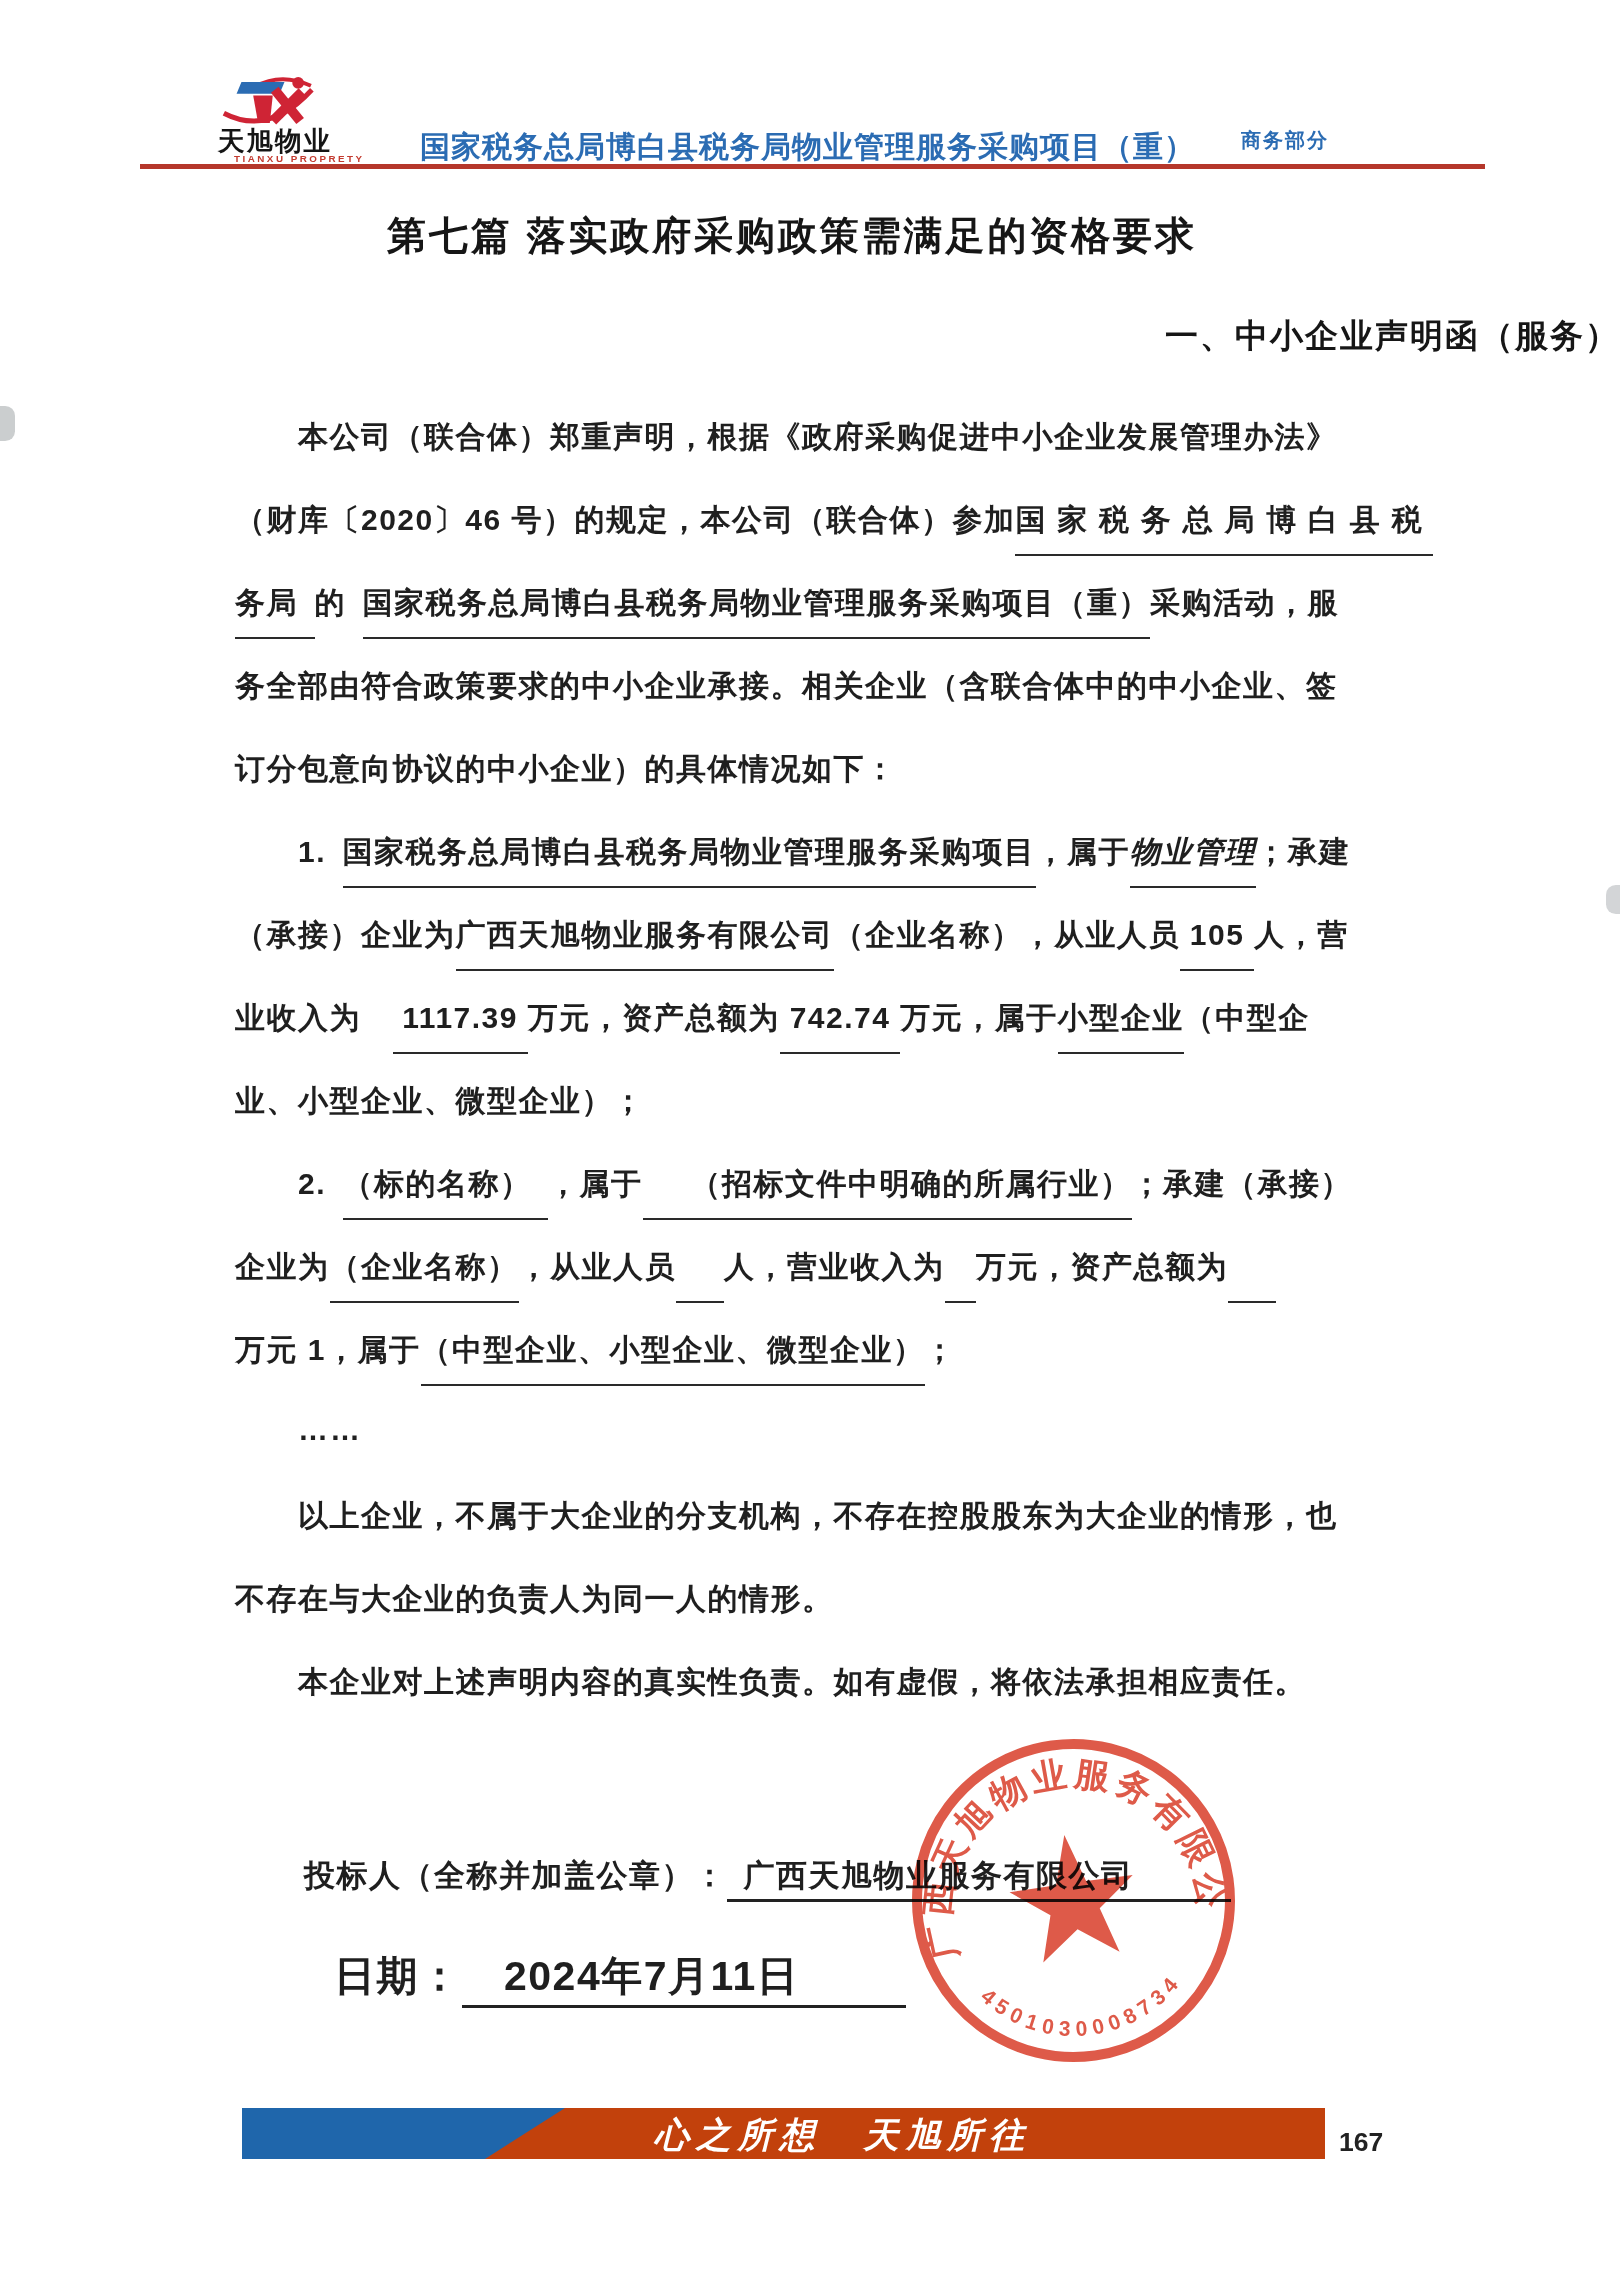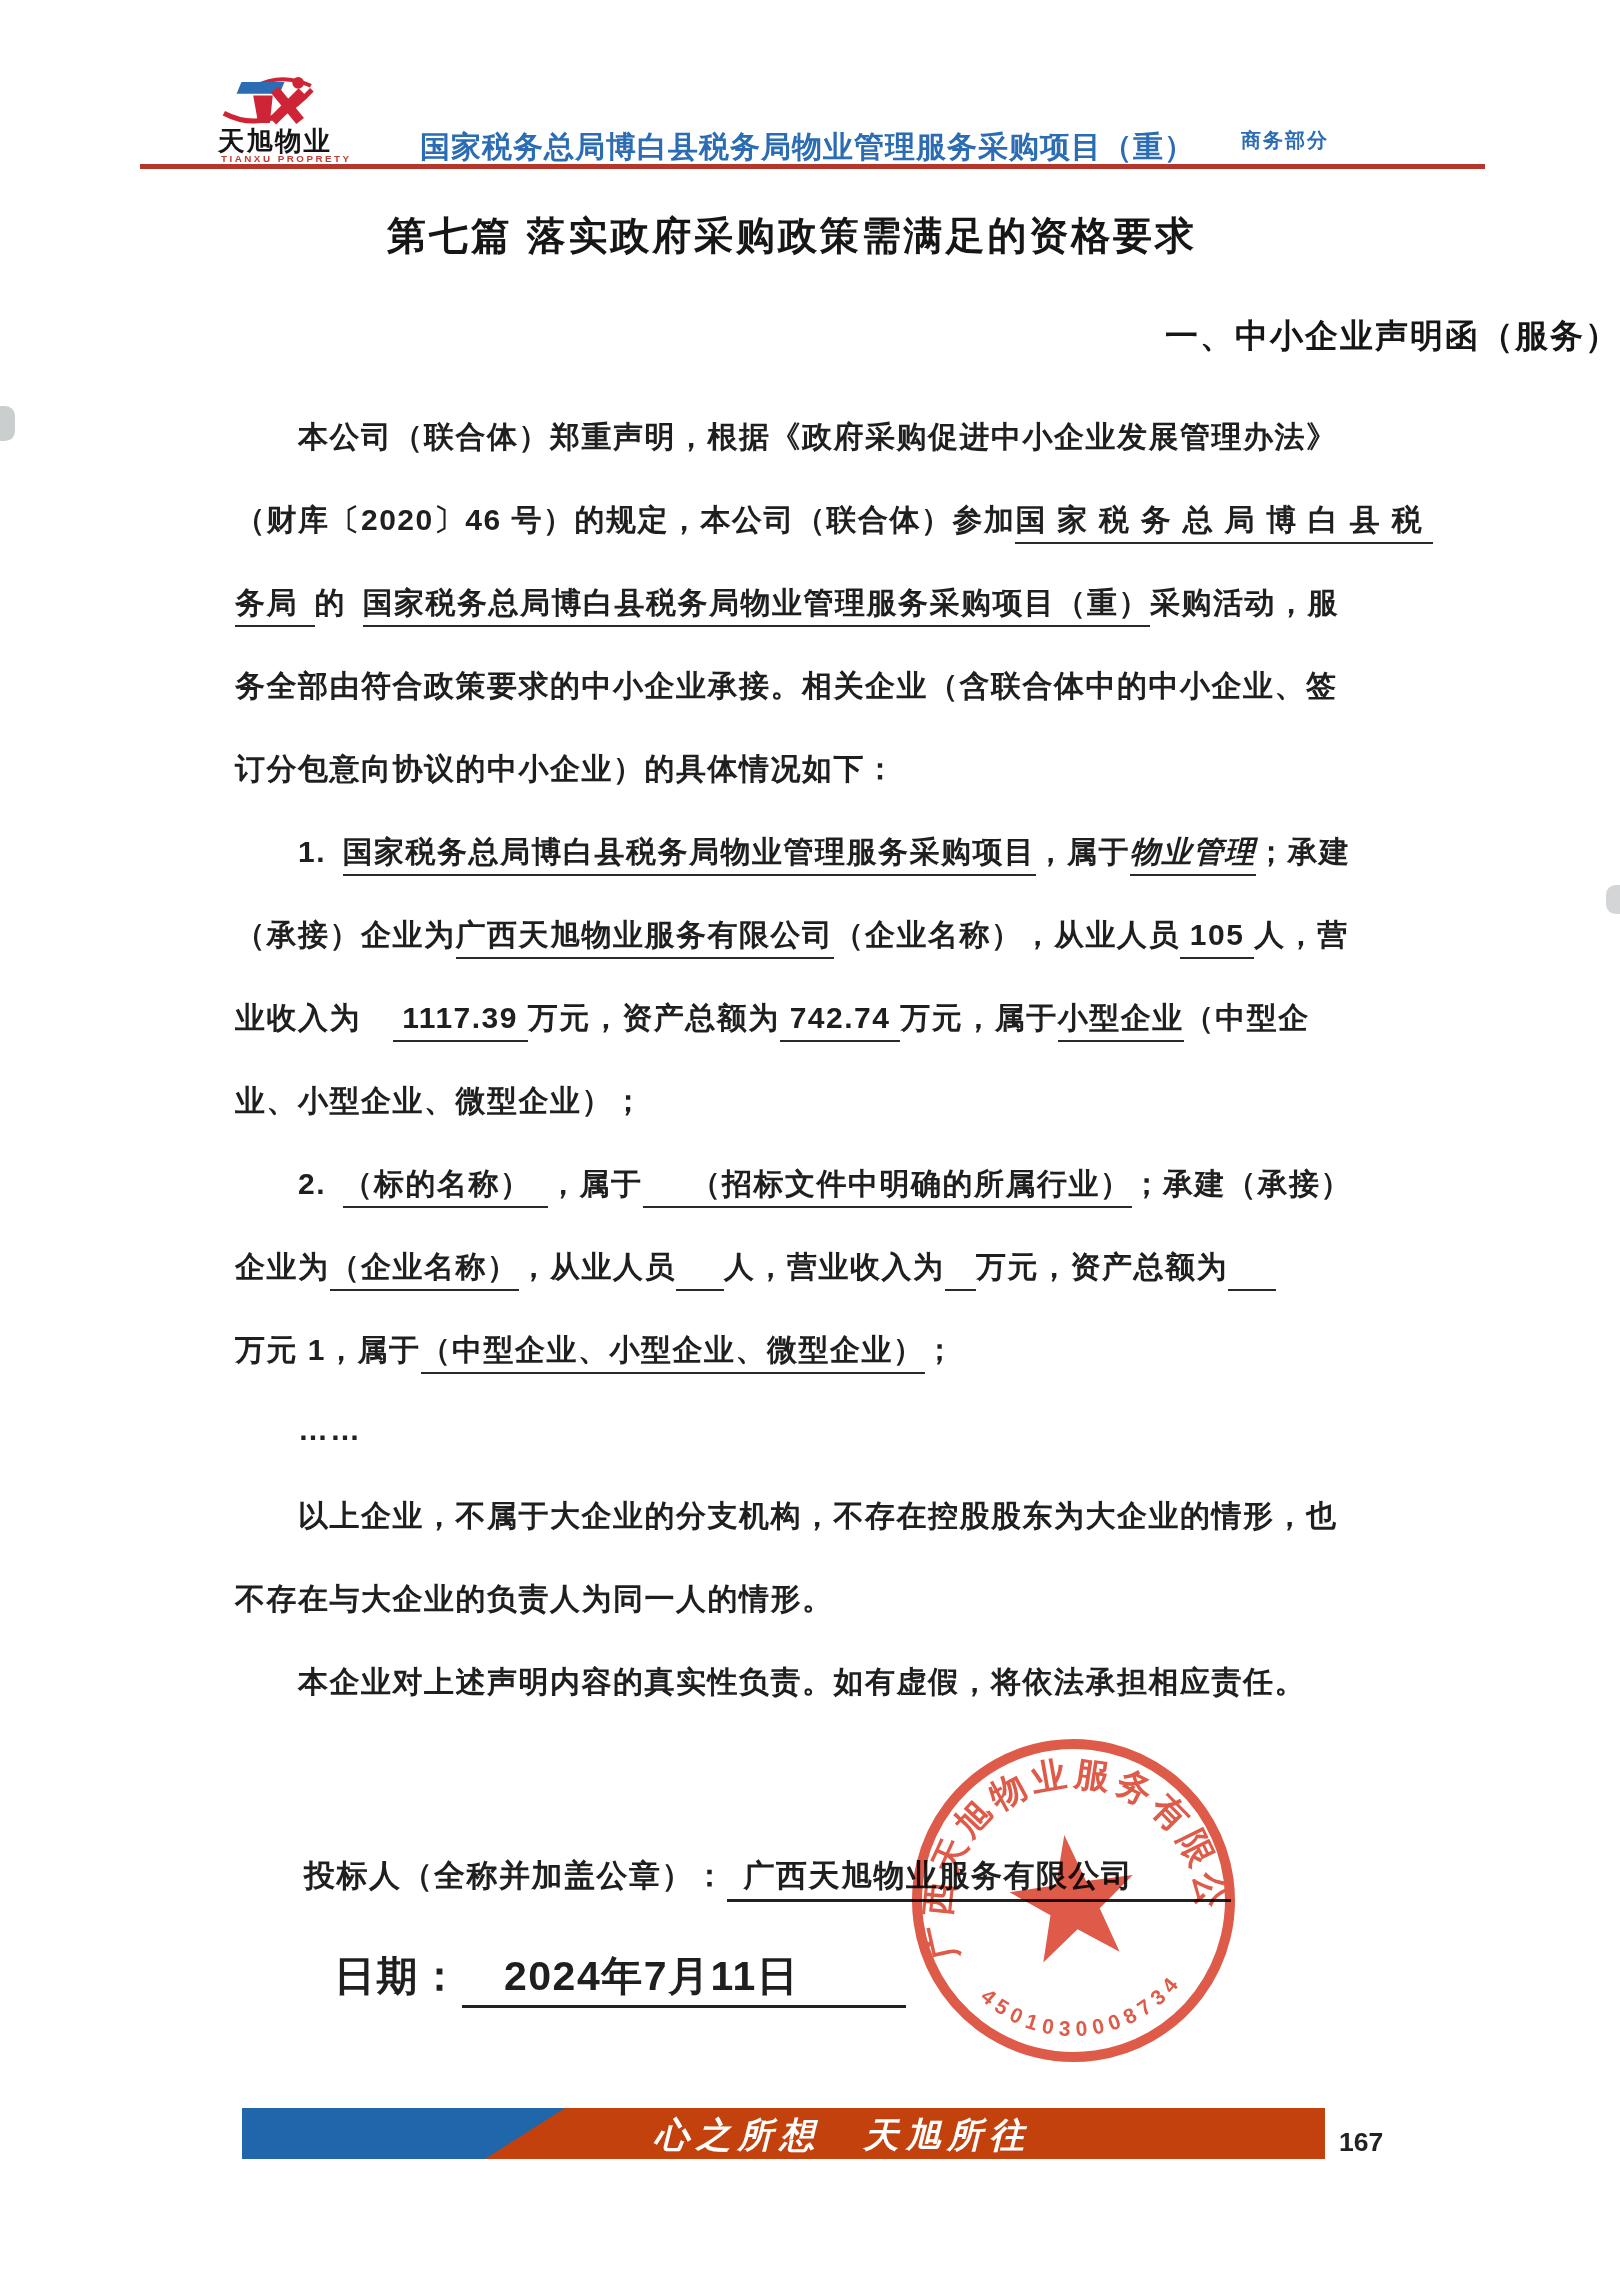--- a/index.html
+++ b/index.html
@@ -5,32 +5,32 @@
   html,body{margin:0;padding:0;}
   body{
     width:1620px;height:2293px;position:relative;background:#ffffff;
     font-family:"Liberation Sans","DejaVu Sans",sans-serif;
     color:#1f1f1f;overflow:hidden;
   }
   
   .logo{position:absolute;left:218px;top:76px;width:176px;height:90px;}
   .logo svg{display:block;}
   .logo-name{position:absolute;left:0px;top:47px;font-size:26.5px;font-weight:700;color:#151515;letter-spacing:2px;}
-  .logo-sub{position:absolute;left:3px;top:77px;font-size:9.8px;font-weight:700;color:#c33b30;letter-spacing:2.5px;}
+  .logo-sub{position:absolute;left:16px;top:77px;font-size:9.8px;font-weight:700;color:#c33b30;letter-spacing:2.5px;}
   .hdr-title{position:absolute;left:420px;top:127px;font-size:30px;font-weight:700;color:#2b6cb3;letter-spacing:1px;white-space:nowrap;}
   .hdr-section{position:absolute;left:1241px;top:127px;font-size:20px;font-weight:700;color:#2b6cb3;letter-spacing:2px;}
   .hdr-rule{position:absolute;left:140px;top:164px;width:1345px;height:4.9px;background:#b5372b;}
   
   .main-title{position:absolute;left:0;top:209px;width:1584px;text-align:center;font-size:39px;font-weight:700;color:#161616;letter-spacing:2.9px;}
   .sub-title{position:absolute;left:0;top:314px;width:1620px;text-align:right;font-size:33px;font-weight:700;color:#161616;letter-spacing:2px;}
   
   .doc-body{position:absolute;left:235px;top:417px;width:1191px;}
   .ln{display:block;height:83px;white-space:nowrap;font-size:30px;font-weight:600;letter-spacing:1.5px;color:#1f1f1f;}
   .ind{padding-left:63px;}
-  .u{border-bottom:2.9px solid #2a2a2a;padding-bottom:6px;}
+  .u{border-bottom:2.9px solid #2a2a2a;padding-bottom:18px;}
   .i{font-style:italic;}
   .sp12{letter-spacing:11.8px;}
   .dots{font-weight:700;letter-spacing:2px;}
   
   .sig-row1{position:absolute;left:304px;top:1855px;font-size:31px;font-weight:600;white-space:nowrap;letter-spacing:1.5px;}
   .sig-row2{position:absolute;left:304px;top:1949px;font-size:41px;font-weight:600;white-space:nowrap;letter-spacing:1.5px;margin-left:30px;}
   .sig-u{border-bottom:3.9px solid #222;padding-bottom:5.9px;}
   
   .seal{position:absolute;left:908px;top:1735px;width:331px;height:331px;transform:rotate(-8deg);opacity:.92;mix-blend-mode:multiply;}
   

